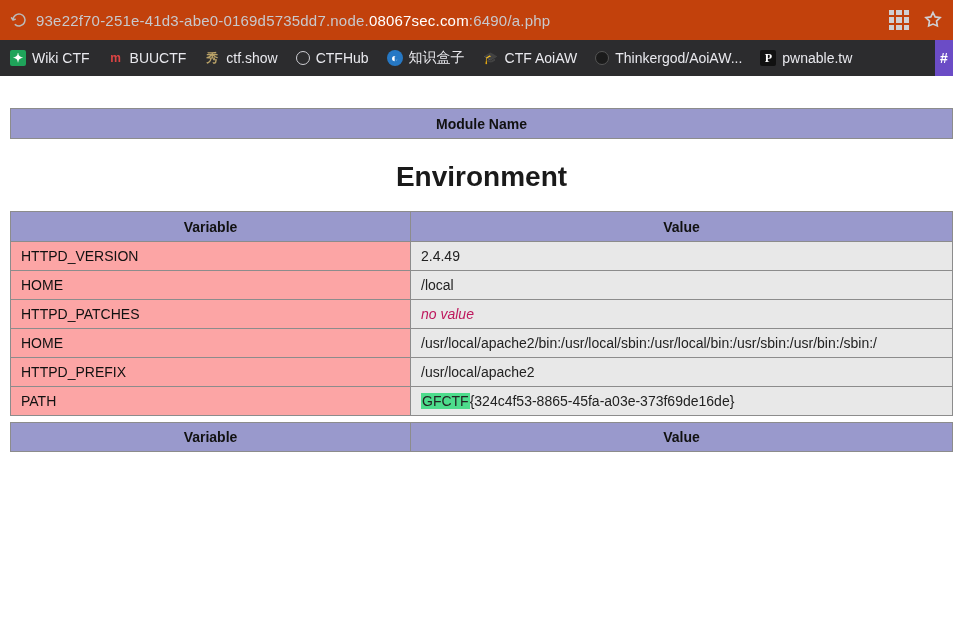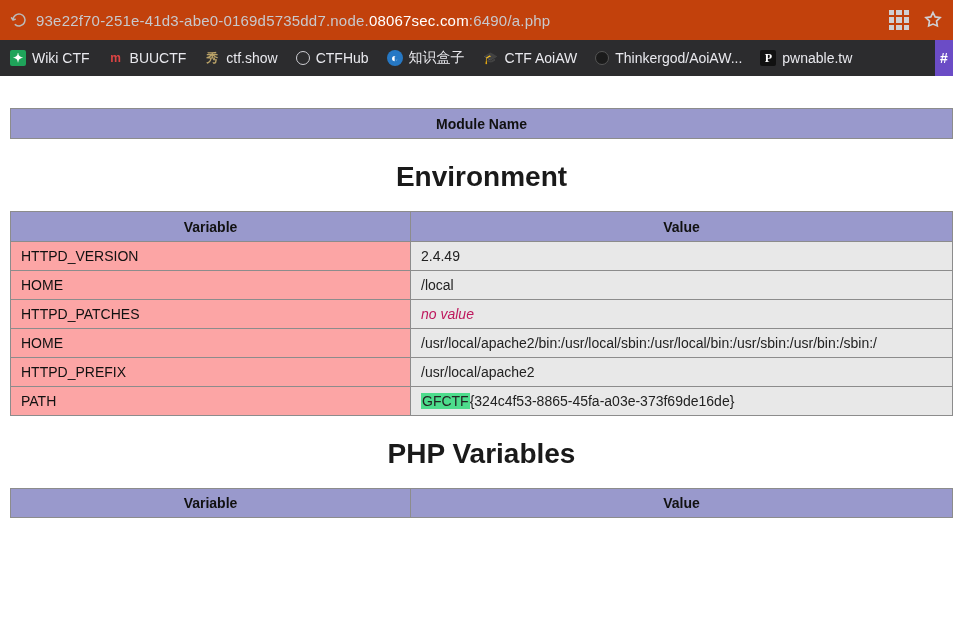--- a/index.html
+++ b/index.html
@@ -156,21 +156,20 @@
           <td class="k">HTTPD_PREFIX</td>
           <td class="v">/usr/local/apache2</td>
         </tr>
         <tr>
           <td class="k">PATH</td>
           <td class="v"><span class="hl">GFCTF</span>{324c4f53-8865-45fa-a03e-373f69de16de}</td>
         </tr>
       </tbody>
   </table>
 
-  <h1 class="section">PHP Variables</h1>
 
   <table class="phpv-table">
     <thead>
       <tr>
         <th class="center" style="width:400px">Variable</th>
         <th class="center">Value</th>
       </tr>
     </thead>
   </table>
 

